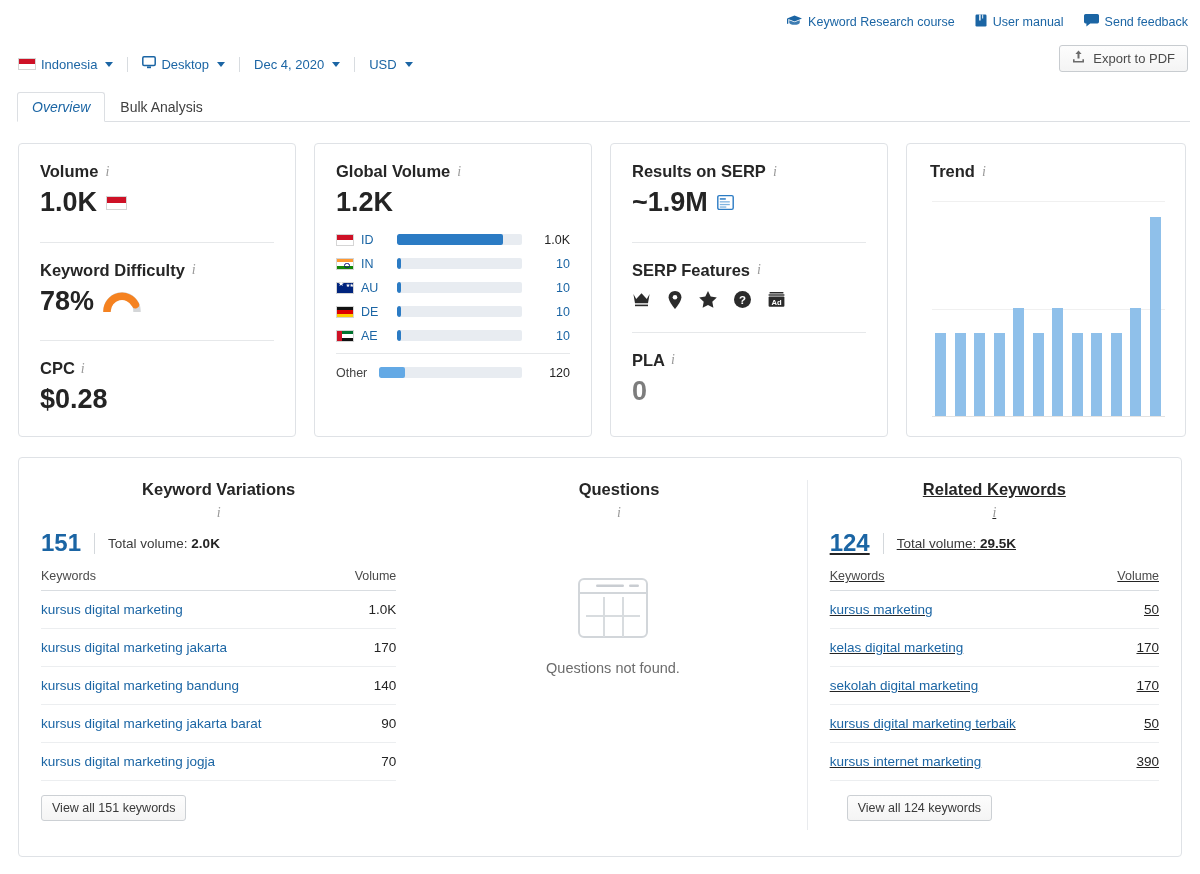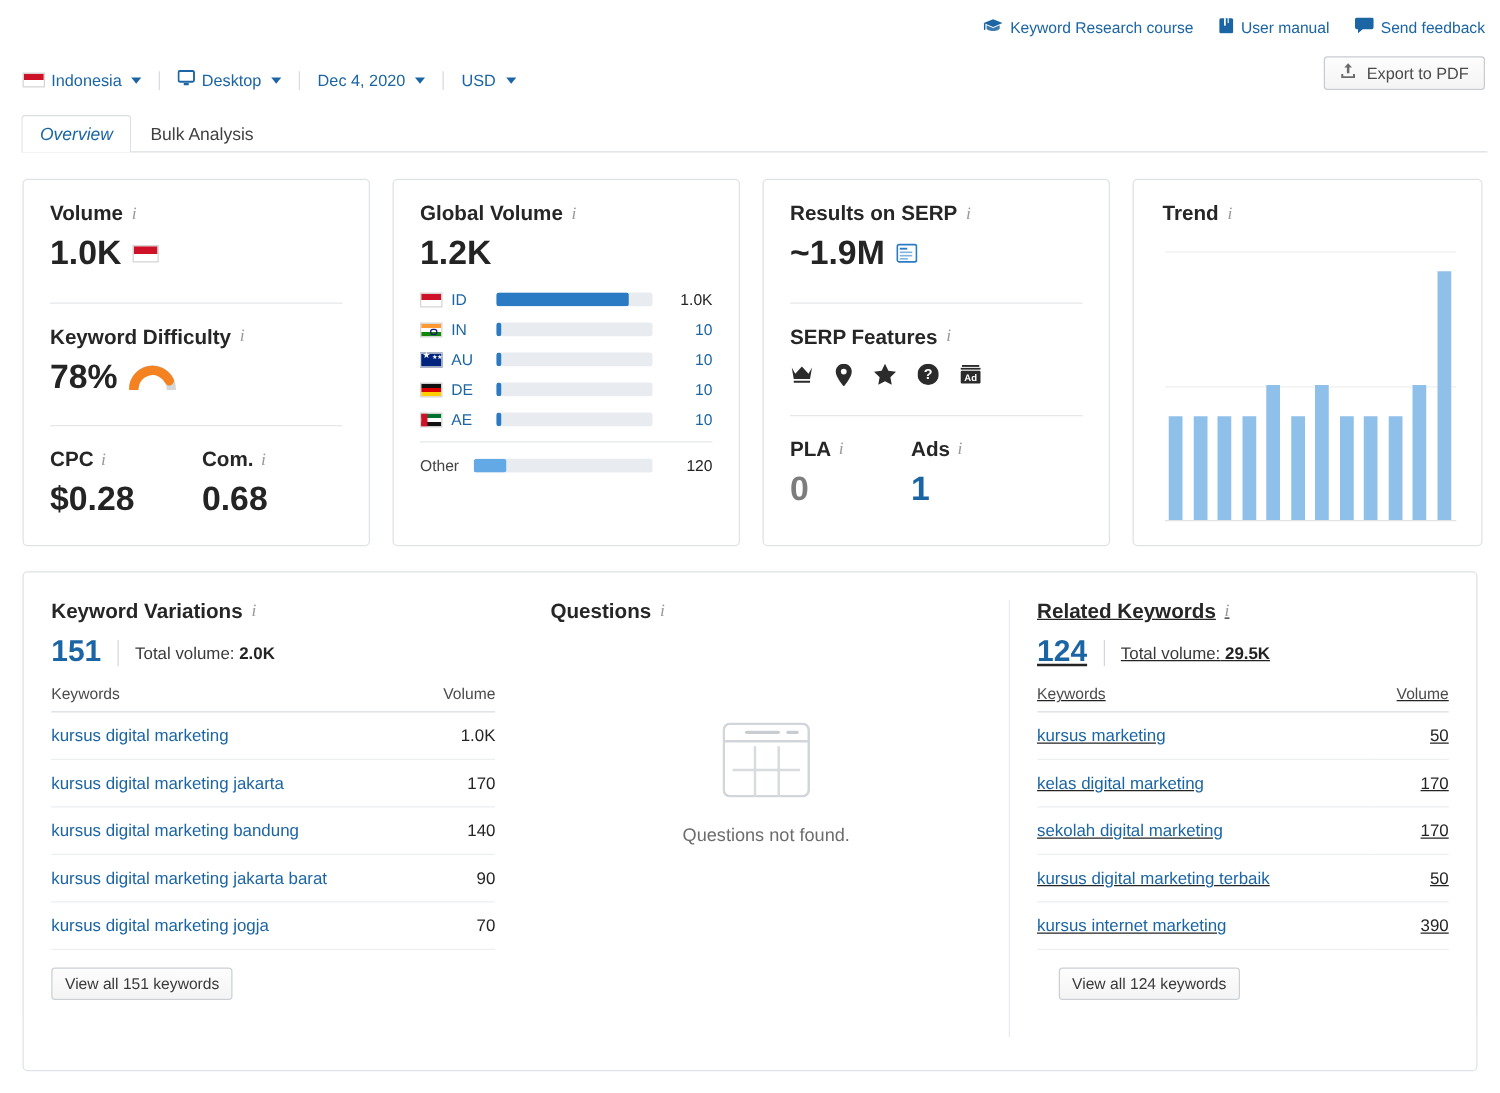--- a/index.html
+++ b/index.html
@@ -119,21 +119,21 @@
   }
   .flag.deu { background: linear-gradient(to bottom,#111 0 33%,#dd0000 33% 66%,#ffce00 66% 100%); }
   .flag.are { background: linear-gradient(to bottom,#00732f 0 33%,#fff 33% 66%,#111 66% 100%); }
   .flag.are::before { content:""; position:absolute; left:0; top:0; bottom:0; width:5px; background:#ce1126; }
 
   
   .kd-gauge { width: 38px; height: 21px; position: relative; flex: 0 0 auto; }
   .kd-gauge svg { display:block; }
 
   
-  .dual { display: flex; gap: 54px; }
+  .dual { display: flex; gap: 73px; flex-direction: column; }
   .dual .lbl { font-size: 16.5px; font-weight: bold; color: #262626; display:flex; align-items:center; gap:6px; }
   .dual .val { font-size: 27px; font-weight: bold; margin-top: 6px; }
 
   
   .gv-list { margin-top: 10px; }
   .gv-row { display: flex; align-items: center; height: 24px; font-size: 12.5px; }
   .gv-code { color: #1b65a4; width: 36px; margin-left: 7px; }
   .gv-track {
     flex: 1 1 auto; height: 11px; background: #e8ecf1; border-radius: 2px;
     position: relative; overflow: hidden; margin-right: 8px;
@@ -165,21 +165,21 @@
   .col { position: relative; }
   .col-a { width: 400px; padding: 22px 22px 0 22px; }
   .col-b { width: 390px; padding: 22px 10px 0 10px; }
   .col-c { width: 374px; padding: 22px 22px 0 6px; text-decoration: underline; }
   .col-c::before {
     content:""; position:absolute; left:-1px; top:22px; bottom:26px; width:1px; background:#e9ebee;
   }
 
   .sec-title {
     font-size: 16.5px; font-weight: bold; color: #262626;
-    display:flex; align-items:center; gap:7px;
+    display:flex; align-items:center; gap:7px;flex-direction:column;
   }
   .sec-stats { display: flex; align-items: center; gap: 13px; margin-top: 11px; }
   .sec-count { font-size: 24px; font-weight: bold; color: #1b65a4; line-height: 1; }
   .sec-vline { width: 1px; height: 21px; background: #d4d8dc; }
   .sec-total { font-size: 13.5px; color: #3a3a3a; }
   .sec-total b { color: #242424; }
 
   table.kwt { width: 100%; border-collapse: collapse; margin-top: 14px; }
   table.kwt th {
     font-size: 12.5px; font-weight: normal; color: #4b4b4b; text-align: left;

